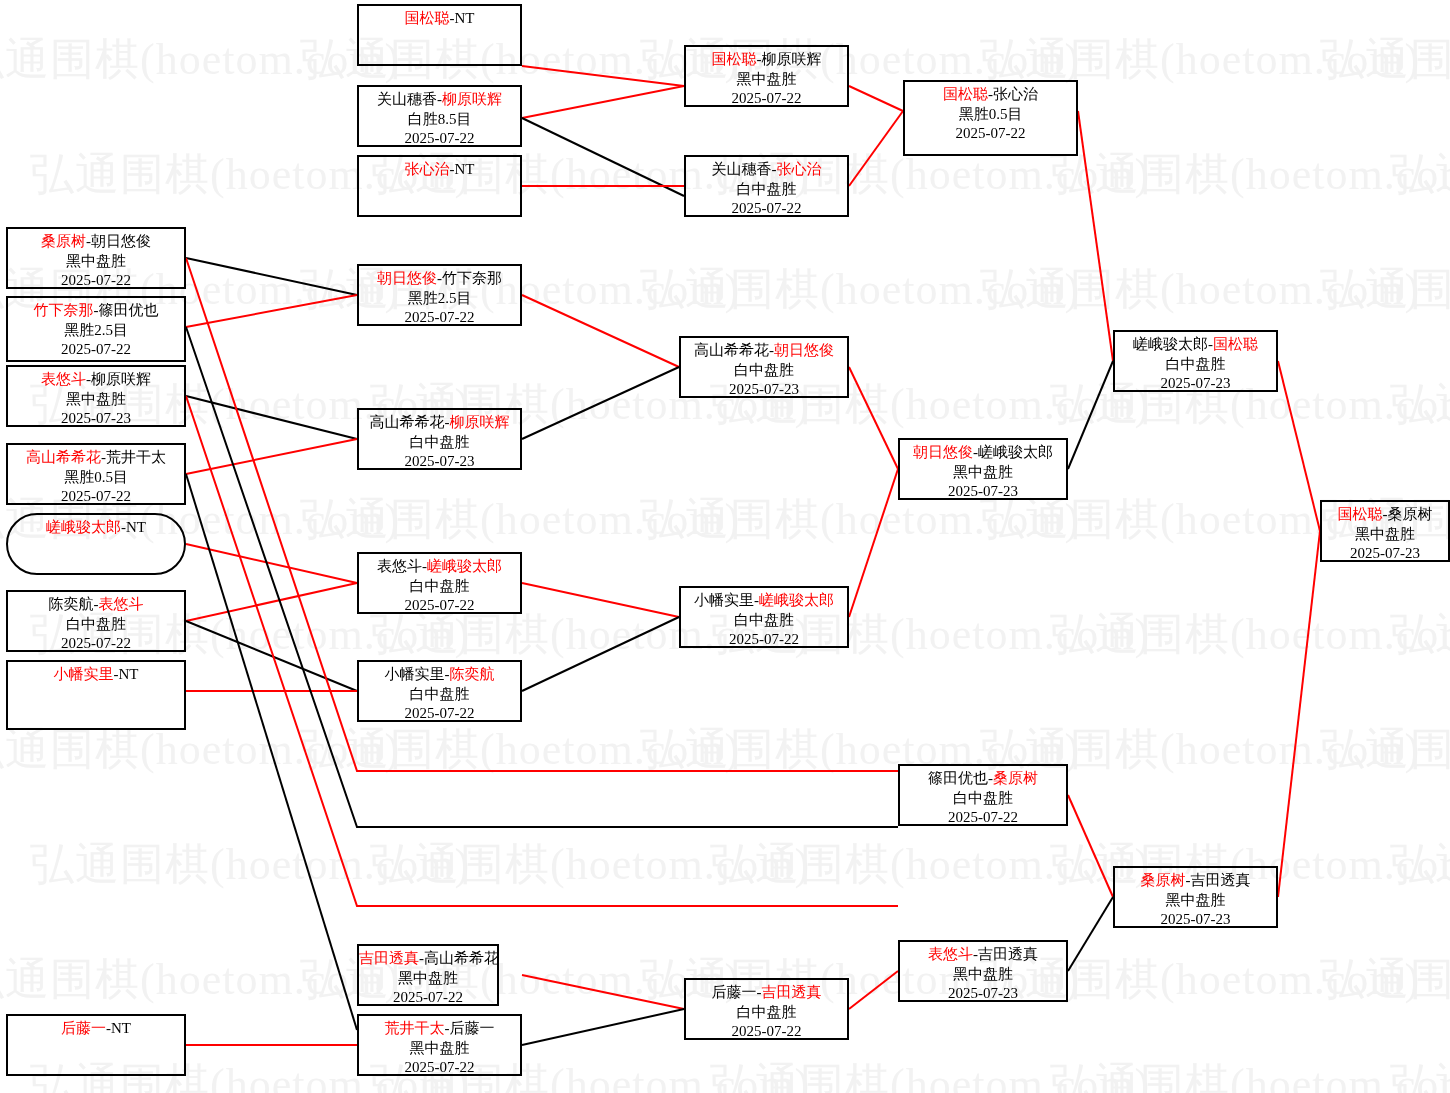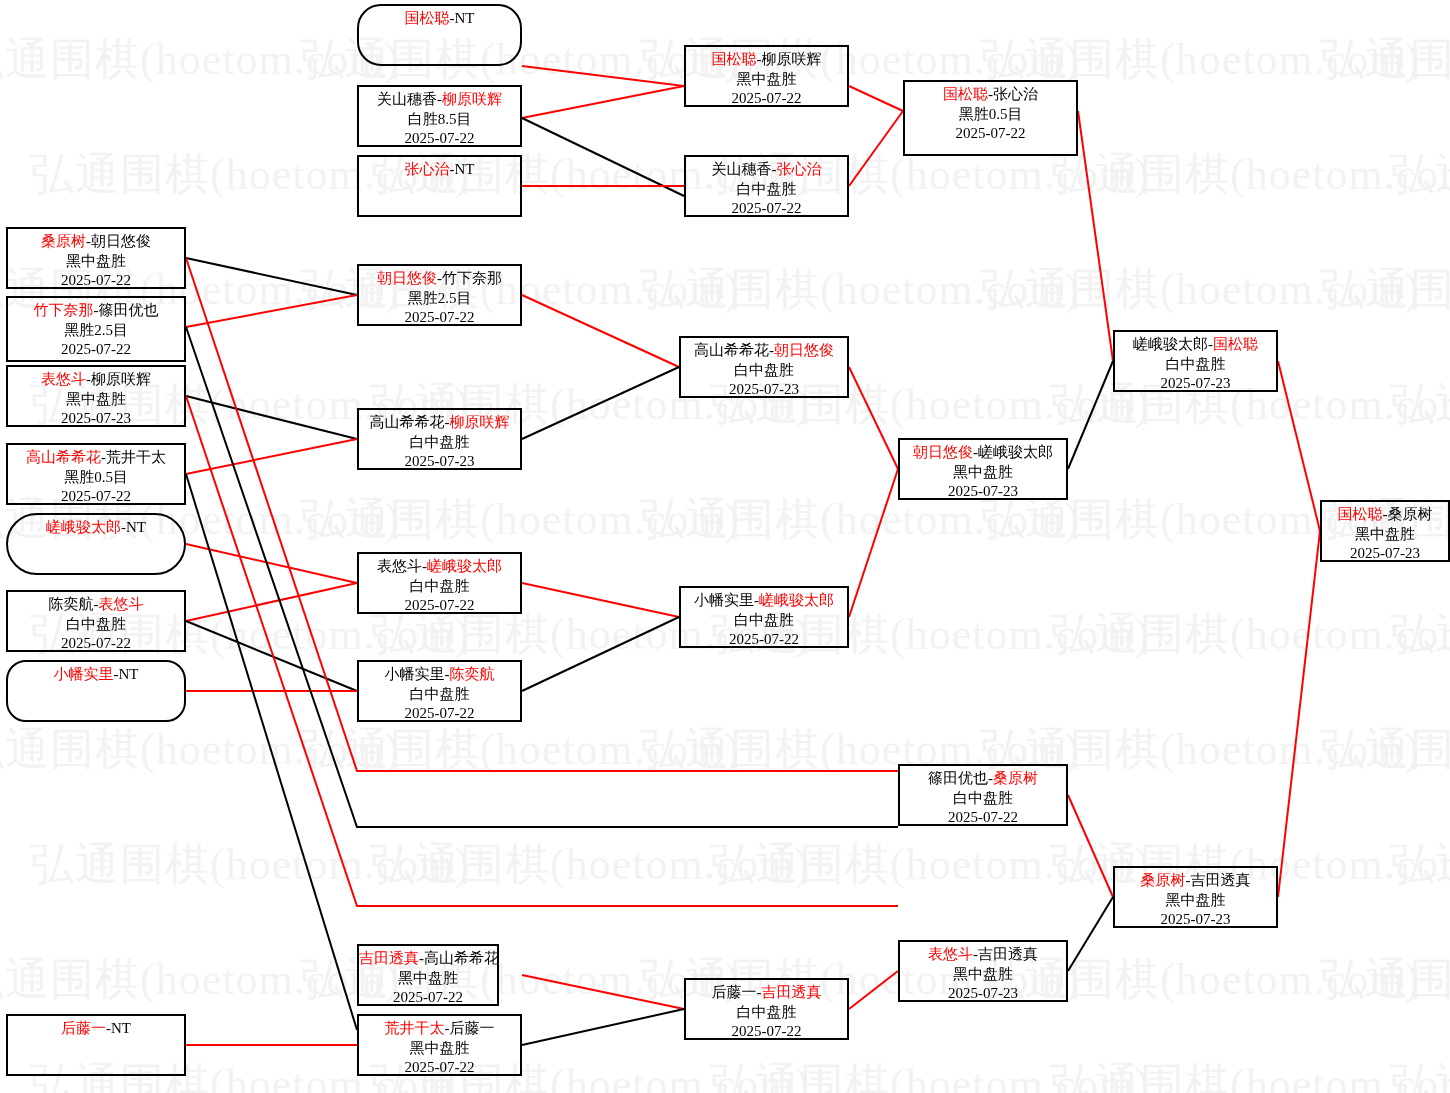--- a/index.html
+++ b/index.html
@@ -129,21 +129,21 @@
       <polyline points="1278,361 1320,531" fill="none" stroke="#ff0000" stroke-width="2"></polyline>
       <polyline points="1068,795 1113,897" fill="none" stroke="#ff0000" stroke-width="2"></polyline>
       <polyline points="1068,971 1113,897" fill="none" stroke="#000000" stroke-width="2"></polyline>
       <polyline points="1278,897 1320,531" fill="none" stroke="#ff0000" stroke-width="2"></polyline>
       <polyline points="522,975 684,1009" fill="none" stroke="#ff0000" stroke-width="2"></polyline>
       <polyline points="522,1045 684,1009" fill="none" stroke="#000000" stroke-width="2"></polyline>
       <polyline points="849,1009 898,971" fill="none" stroke="#ff0000" stroke-width="2"></polyline>
     </svg>
 
   <div id="nodes">
-      <div class="node" style="left: 357px; top: 4px; width: 165px; height: 62px; border-radius: 24px;">
+      <div class="node" style="left: 357px; top: 4px; width: 165px; height: 62px;">
         <span class="ln"><span class="red">国松聪</span><span class="dash">-</span><span class="blk">NT</span></span>
       </div>
       <div class="node" style="left: 357px; top: 85px; width: 165px; height: 62px;">
         <span class="ln"><span class="blk">关山穗香</span><span class="dash">-</span><span class="red">柳原咲辉</span></span>
         <span class="ln">白胜8.5目</span>
         <span class="ln">2025-07-22</span>
       </div>
       <div class="node" style="left: 357px; top: 155px; width: 165px; height: 62px;">
         <span class="ln"><span class="red">张心治</span><span class="dash">-</span><span class="blk">NT</span></span>
       </div>
@@ -183,21 +183,21 @@
         <span class="ln">2025-07-22</span>
       </div>
       <div class="node" style="left: 6px; top: 513px; width: 180px; height: 62px; border-radius: 31px;">
         <span class="ln"><span class="red">嵯峨骏太郎</span><span class="dash">-</span><span class="blk">NT</span></span>
       </div>
       <div class="node" style="left: 6px; top: 590px; width: 180px; height: 62px;">
         <span class="ln"><span class="blk">陈奕航</span><span class="dash">-</span><span class="red">表悠斗</span></span>
         <span class="ln">白中盘胜</span>
         <span class="ln">2025-07-22</span>
       </div>
-      <div class="node" style="left: 6px; top: 660px; width: 180px; height: 62px; border-radius: 20px;">
+      <div class="node" style="left: 6px; top: 660px; width: 180px; height: 70px;">
         <span class="ln"><span class="red">小幡实里</span><span class="dash">-</span><span class="blk">NT</span></span>
       </div>
       <div class="node" style="left: 357px; top: 264px; width: 165px; height: 62px;">
         <span class="ln"><span class="red">朝日悠俊</span><span class="dash">-</span><span class="blk">竹下奈那</span></span>
         <span class="ln">黑胜2.5目</span>
         <span class="ln">2025-07-22</span>
       </div>
       <div class="node" style="left: 357px; top: 408px; width: 165px; height: 62px;">
         <span class="ln"><span class="blk">高山希希花</span><span class="dash">-</span><span class="red">柳原咲辉</span></span>
         <span class="ln">白中盘胜</span>

